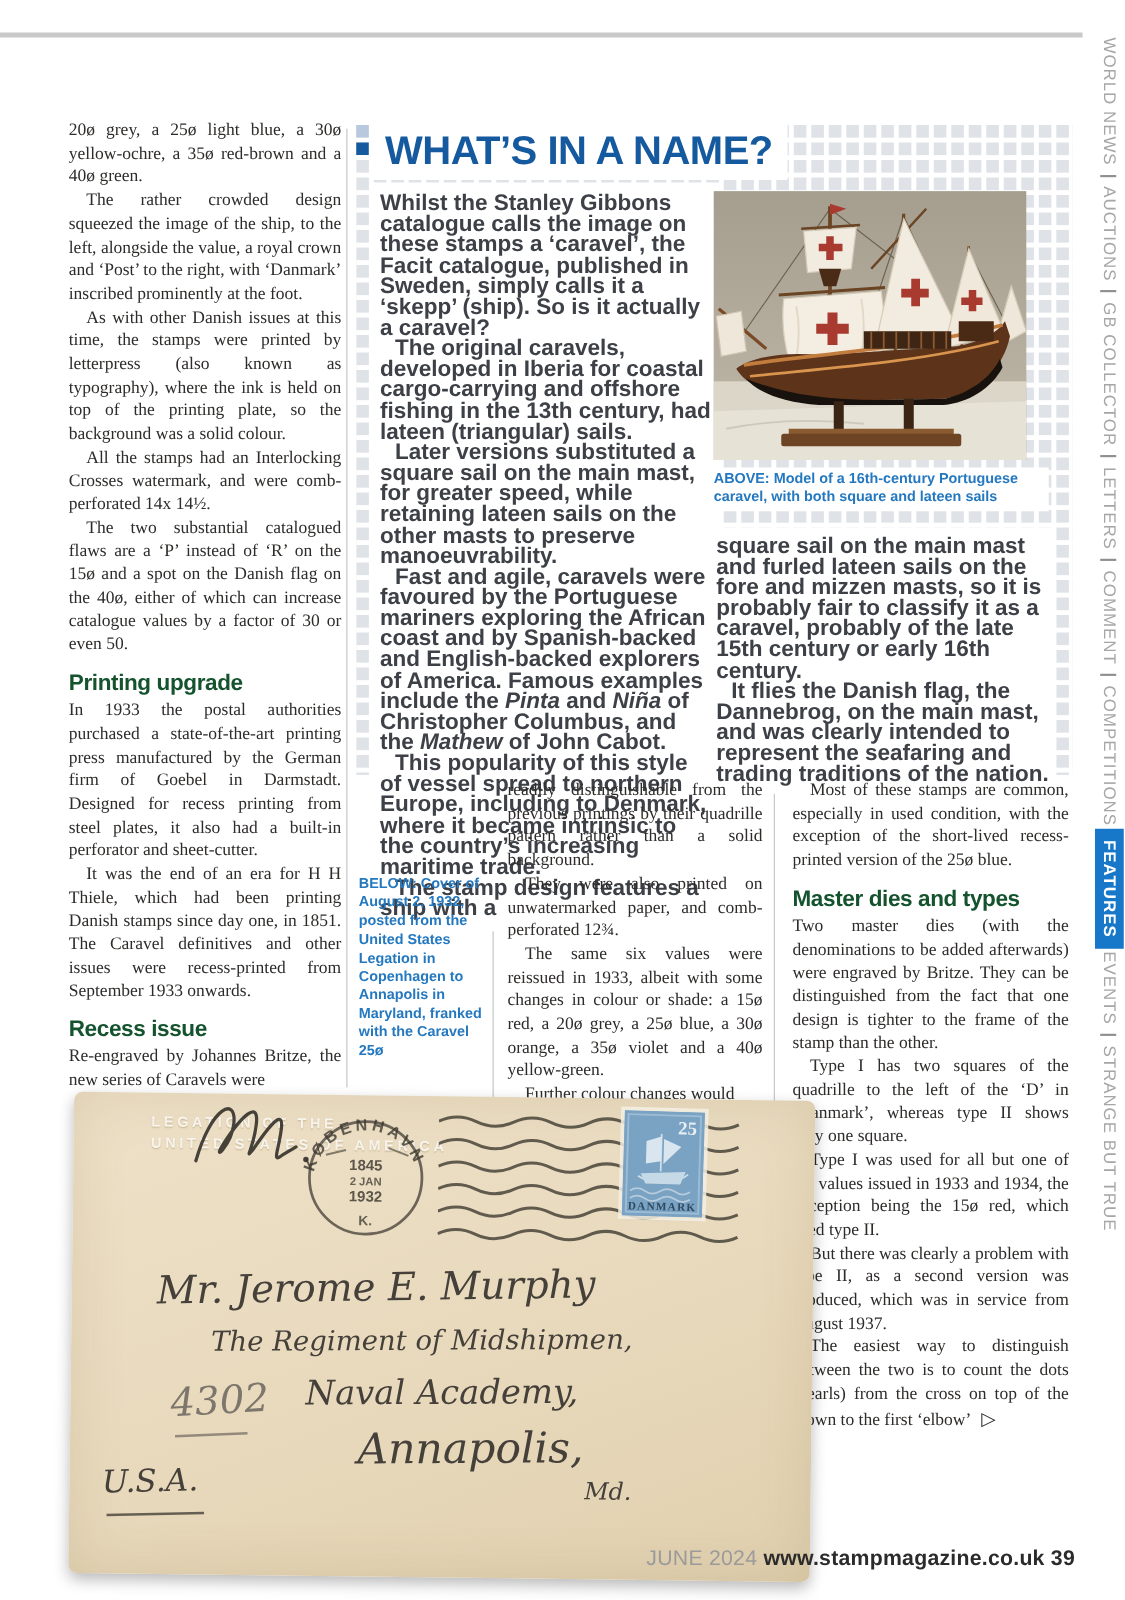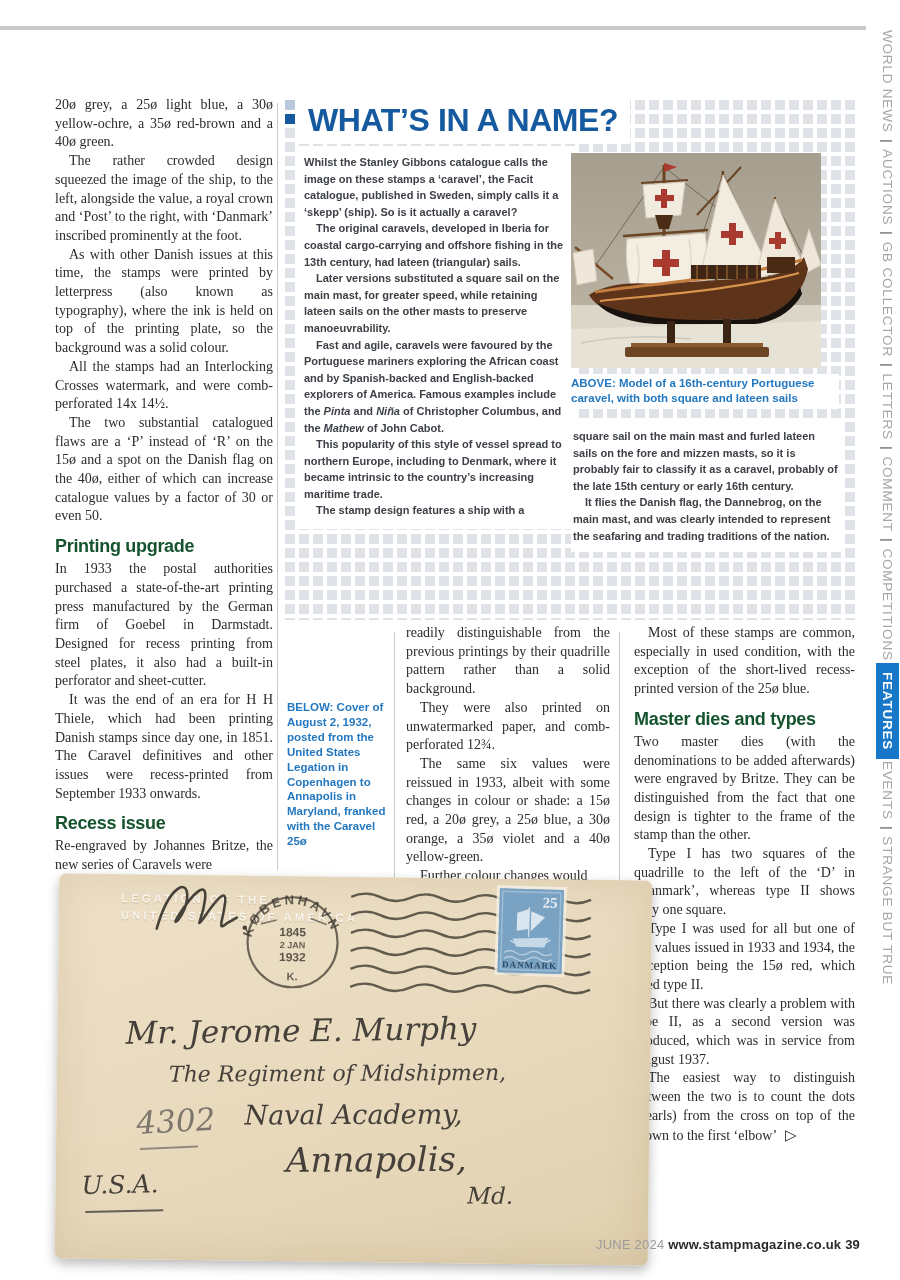--- a/index.html
+++ b/index.html
@@ -42,39 +42,39 @@
   }
   .sq{position:absolute;width:10px;height:10px;}
   .sq1{left:0;top:0;background:#b9c9dd;}
   .sq2{left:0;top:14px;background:#15599f;}
   .box-title{
     position:absolute;left:13px;top:0;background:#ffffff;
     padding:2px 12px 5px 10px;
     font-weight:700;font-size:32px;letter-spacing:-.4px;color:#15599f;white-space:nowrap;
   }
   .box-text{
-    background:#ffffff;font-weight:700;font-size:11px;line-height:16.6px;color:#3d4147;text-align:left;
+    background:#ffffff;font-weight:700;font-size:18px;line-height:16.6px;color:#3d4147;text-align:left;
   }
   .box-text p{margin:0;}
   .box-text p.ind{text-indent:12px;}
   .box-text .it{font-style:italic;}
   .box-textL{position:absolute;left:13px;top:46px;width:266px;padding:8px 6px 10px 6px;}
   .box-textR{position:absolute;left:286px;top:322px;width:268px;padding:6px 4px 8px 2px;}
   .box-photo{position:absolute;left:286px;top:53px;width:250px;height:215px;background:#aaa294;}
   .photo-caption{
     position:absolute;left:286px;top:274px;width:266px;background:#ffffff;
     color:#2478bf;font-weight:700;font-size:11.5px;line-height:14.6px;padding:2px 2px 4px 0;
   }
   
   .caption-below{
     position:absolute;left:287px;top:700px;width:106px;
     color:#2478bf;font-weight:700;font-size:11.5px;line-height:14.9px;
   }
   
-  .footer{position:absolute;top:1237px;right:40px;font-size:13px;color:#9b9b9b;letter-spacing:.2px;}
+  .footer{position:absolute;top:1237px;right:40px;font-size:17px;color:#9b9b9b;letter-spacing:.2px;}
   .footer .bold{color:#2b2b2b;font-weight:700;}
   
   .envelope{
     position:absolute;left:57px;top:877px;width:593px;height:385px;
     background:linear-gradient(160deg,#eee1c8 0%,#e8d9bc 55%,#e0d0af 100%);
     border-radius:7px;transform:rotate(.7deg);
     box-shadow:0 5px 12px rgba(0,0,0,.28), inset 0 0 45px rgba(120,90,40,.14);
   }
   .emboss{
     position:absolute;left:62px;top:16px;
@@ -299,21 +299,21 @@
       <text x="32" y="79" text-anchor="middle" font-family="Liberation Serif, serif" font-size="9" font-weight="700" fill="#2f4a63" letter-spacing="1">DANMARK</text>
     </svg>
   </div>
 
   <div class="hand" style="left:68px;top:136px;font-size:31px;transform:rotate(-1.5deg);">Mr. Jerome E. Murphy</div>
   <div class="hand" style="left:112px;top:184px;font-size:22px;transform:rotate(-1deg);">The Regiment of Midshipmen,</div>
   <div class="hand pencil" style="left:80px;top:228px;font-size:31px;transform:rotate(-4deg);">4302</div>
   <div class="hand-ul" style="left:84px;top:272px;width:58px;transform:rotate(-3deg);"></div>
   <div class="hand" style="left:188px;top:222px;font-size:27px;transform:rotate(-1deg);">Naval Academy,</div>
   <div class="hand" style="left:230px;top:262px;font-size:34px;transform:rotate(-1deg);">Annapolis,</div>
-  <div class="hand" style="left:412px;top:304px;font-size:23px;">Md.</div>
+  <div class="hand" style="left:412px;top:304px;font-size:19px;">Md.</div>
   <div class="hand" style="left:26px;top:296px;font-size:25px;transform:rotate(-2deg);">U.S.A.</div>
   <div class="hand-ul" style="left:30px;top:336px;width:78px;background:#45403a;transform:rotate(-2deg);"></div>
 </div>
 
 <div class="footer">
   <span>JUNE 2024</span>
   <span class="bold">www.stampmagazine.co.uk</span>
   <span class="bold">39</span>
 </div>
 

